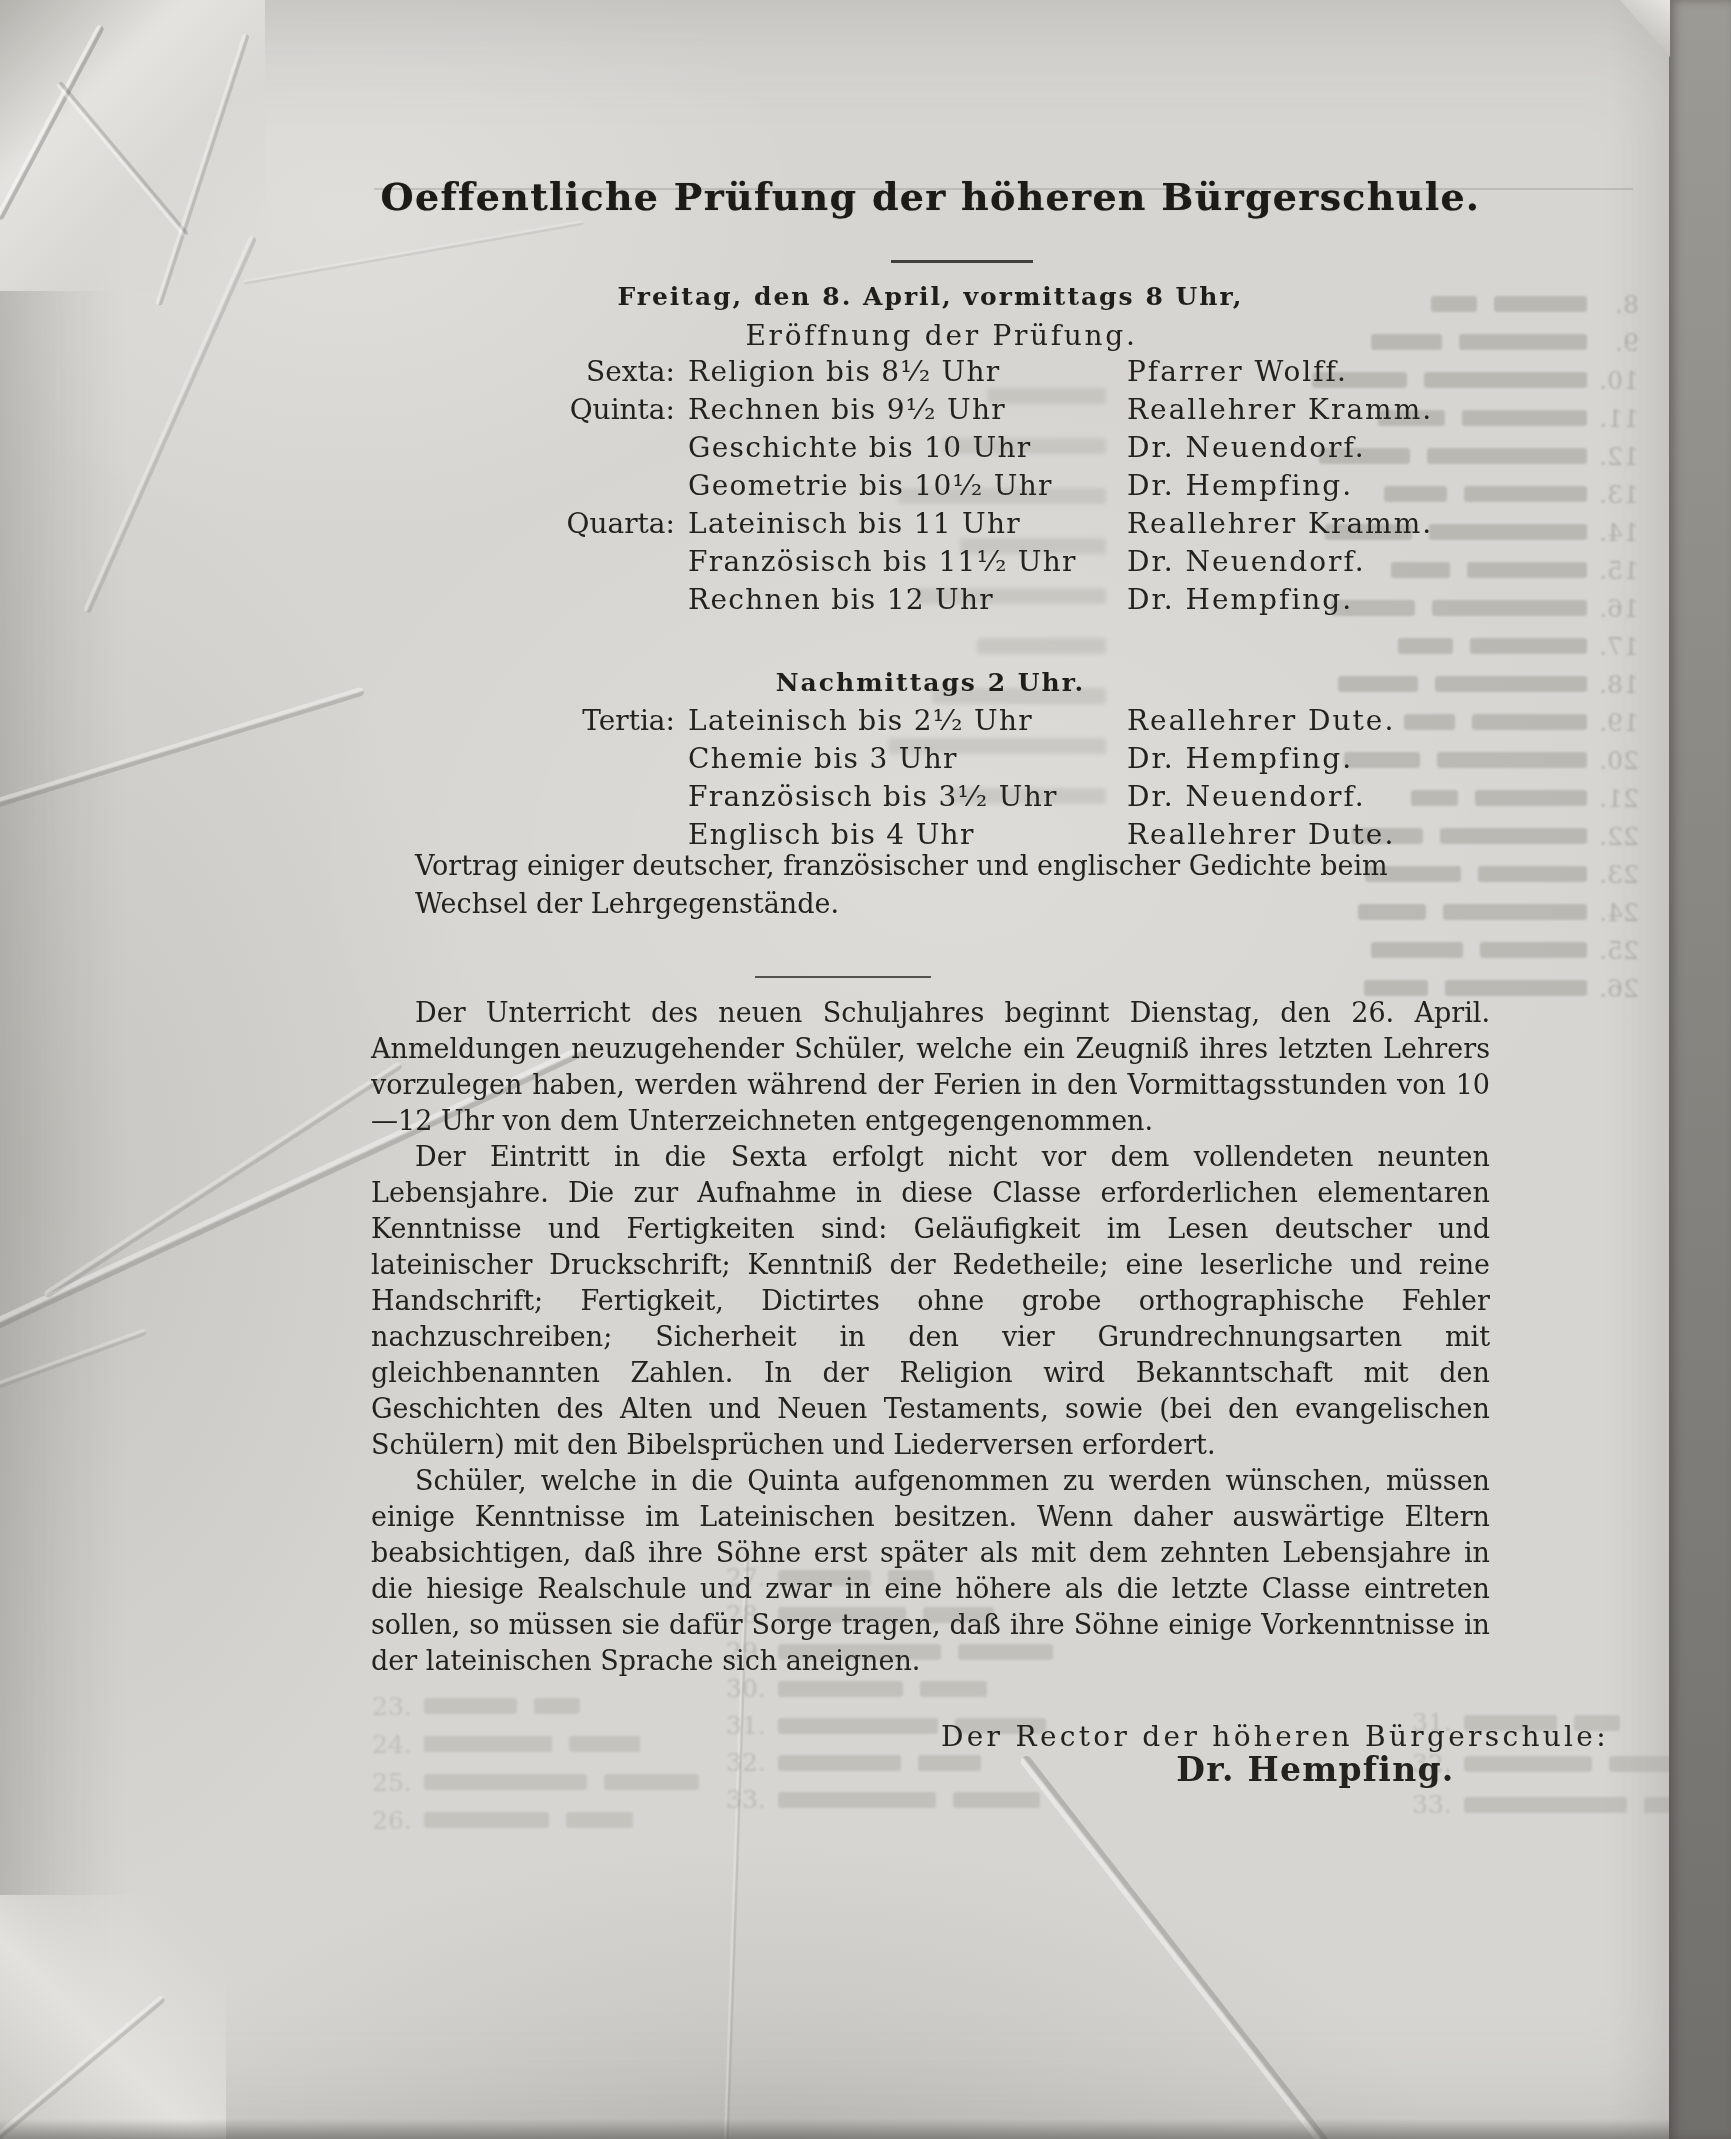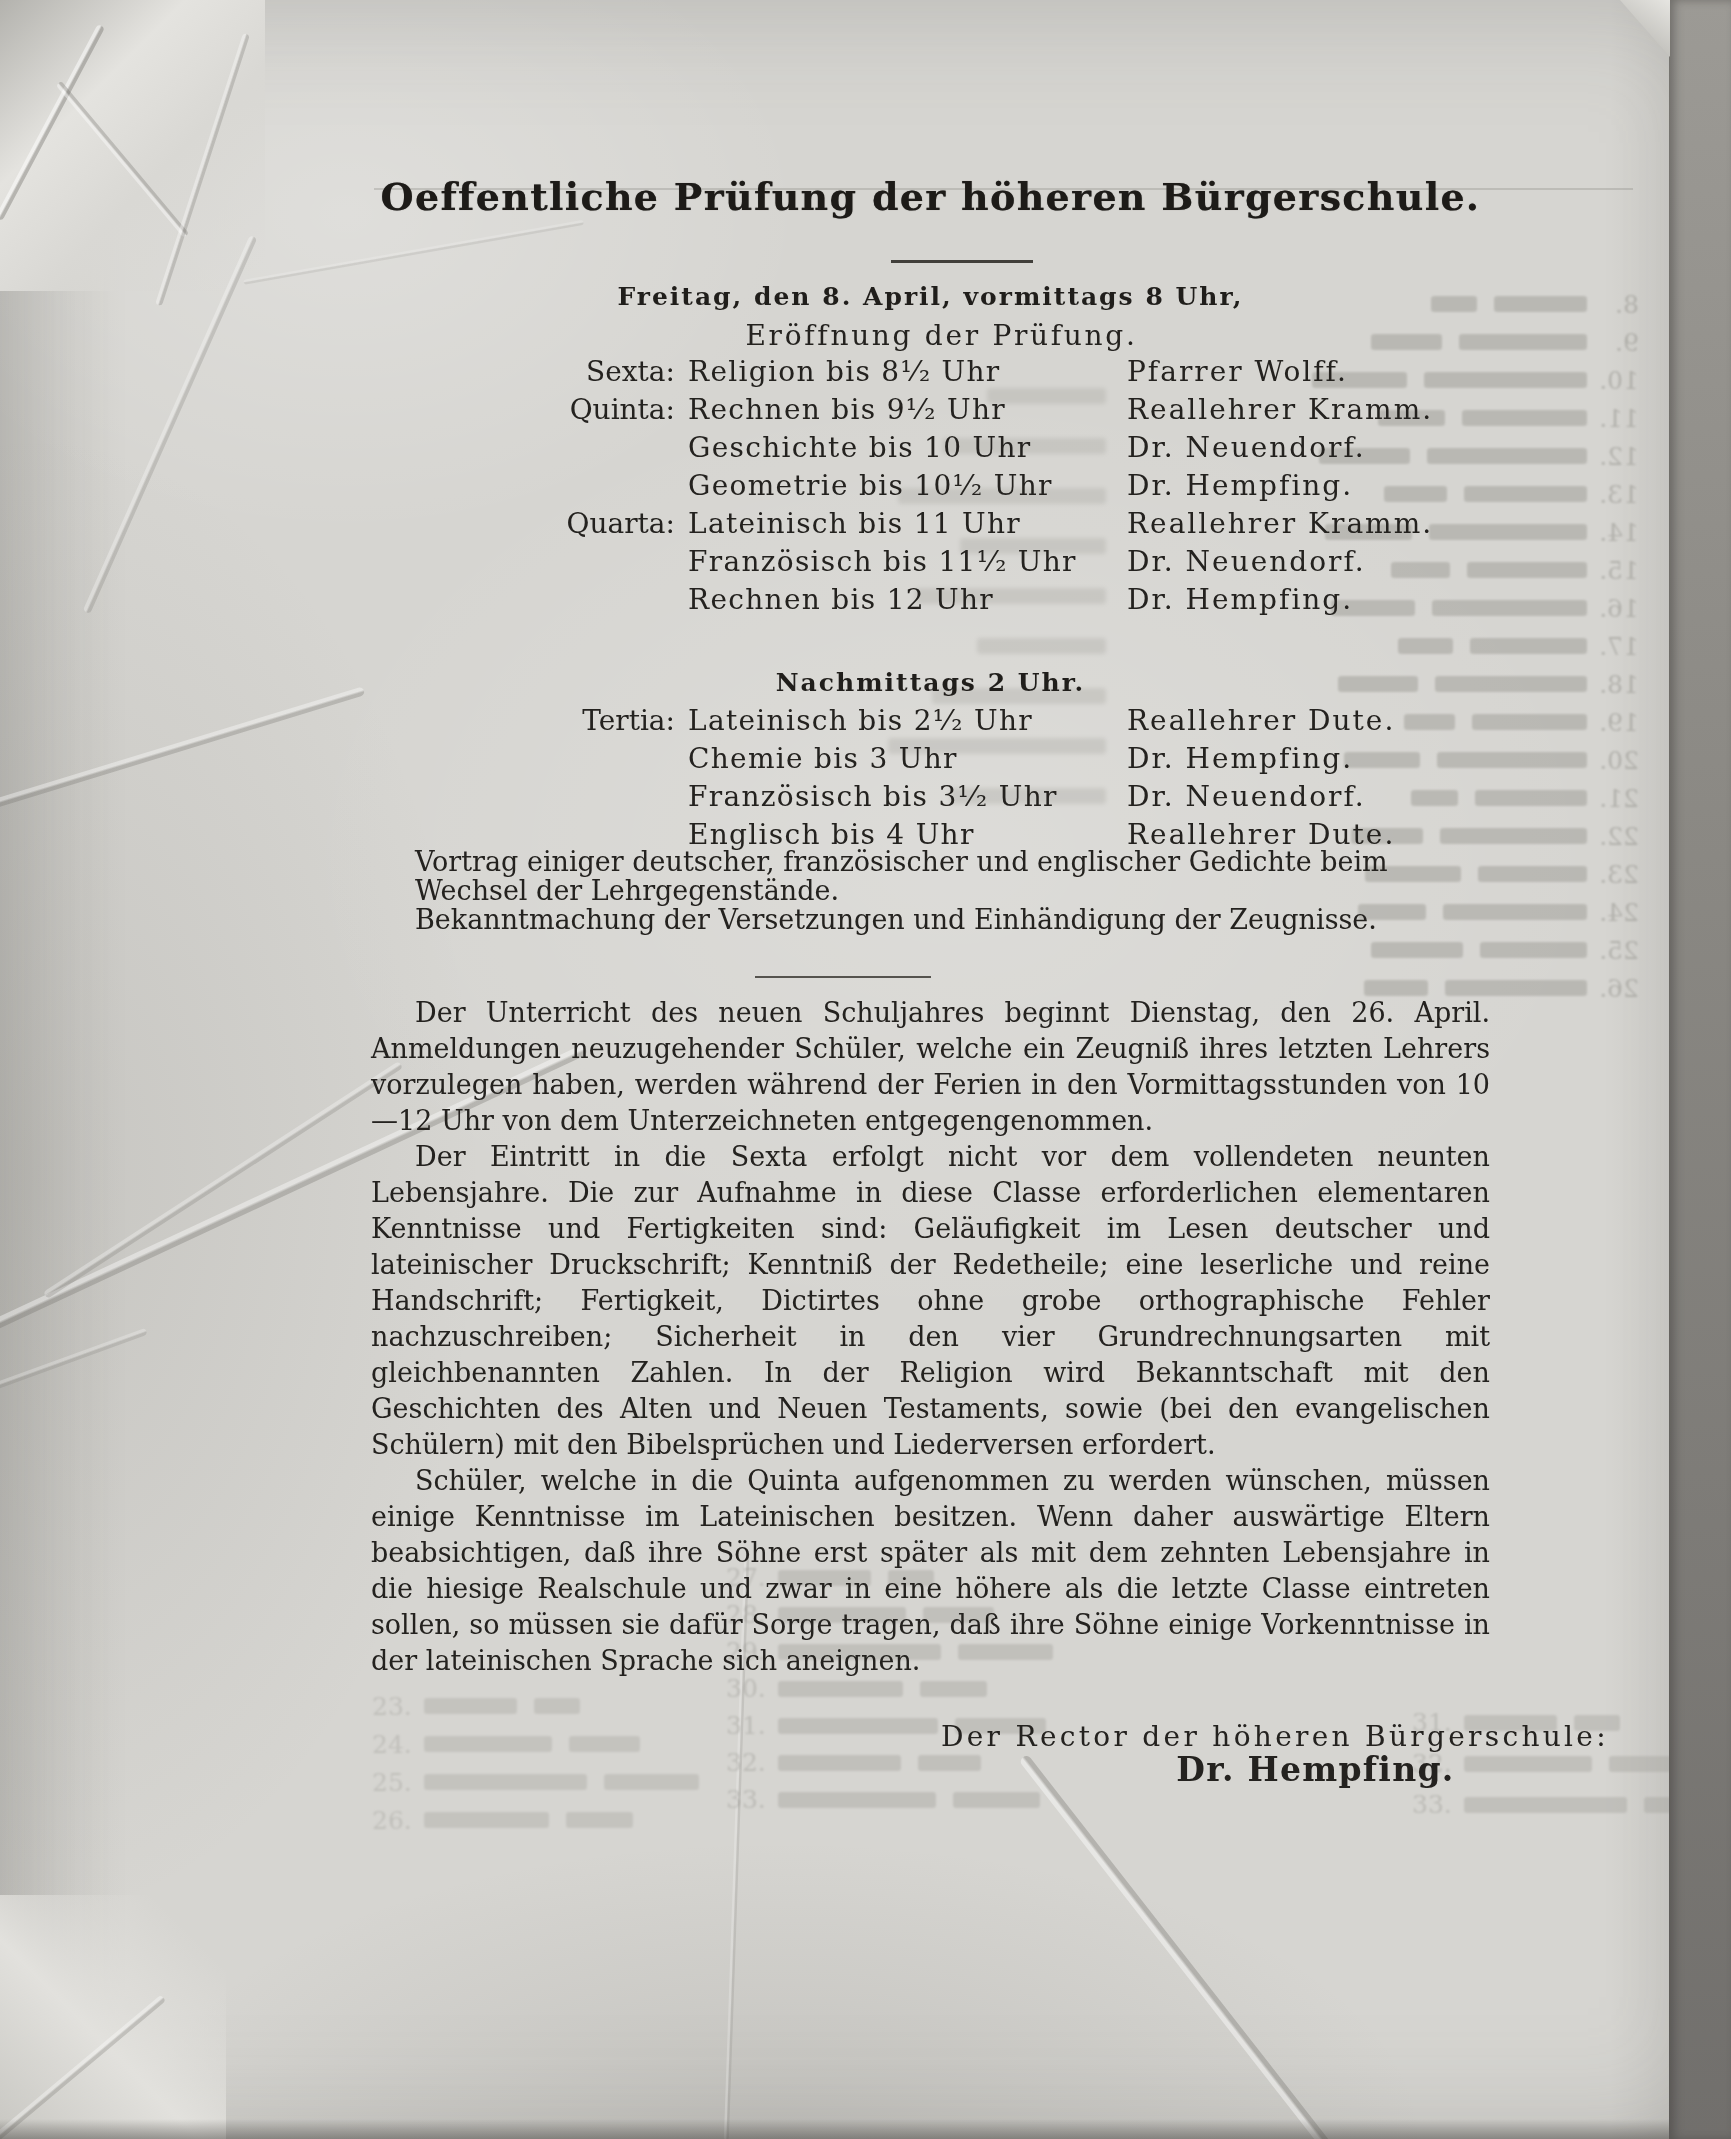--- a/index.html
+++ b/index.html
@@ -21,21 +21,21 @@
   .sess-head{position:absolute;left:0;width:100%;text-align:center;font-weight:bold;
     font-size:25px;letter-spacing:2px;color:#201e1b;white-space:nowrap;}
   .sess-sub{position:absolute;top:319px;left:11px;width:100%;text-align:center;
     font-size:28px;letter-spacing:2.7px;white-space:nowrap;}
   .srows{position:absolute;left:0;width:100%;}
   .srow{position:relative;height:38px;font-size:28px;white-space:nowrap;}
   .scls{position:absolute;left:0;width:304px;text-align:right;}
   .ssub{position:absolute;left:317px;letter-spacing:1.3px;}
   .stea{position:absolute;left:756px;letter-spacing:2px;}
   .closing{position:absolute;top:847px;left:44px;width:1075px;
-    font-size:27px;line-height:29px;}
+    font-size:27px;line-height:38px;}
   .closing p{margin:0;}
   .mid-rule{position:absolute;top:976px;left:384px;width:176px;height:2px;background:#55534e;}
   .paras{position:absolute;top:995px;left:0;width:1119px;font-size:27px;line-height:36px;
     text-align:justify;}
   .paras p{margin:0;text-indent:44px;}
   .sig-role{position:absolute;top:1720px;left:570px;width:563px;text-align:center;
     font-size:28px;letter-spacing:3.3px;white-space:nowrap;}
   .sig-name{position:absolute;top:1750px;left:663px;width:563px;text-align:center;
     font-size:33px;font-weight:bold;letter-spacing:1.3px;}
   
@@ -372,21 +372,20 @@
         </div>
         <div class="srow">
           <span class="scls"></span>
           <span class="ssub">Englisch bis 4 Uhr</span>
           <span class="stea">Reallehrer Dute.</span>
         </div>
       </div>
 
     <div class="closing" id="closing-lines">
         <p>Vortrag einiger deutscher, französischer und englischer Gedichte beim Wechsel der Lehrgegenstände.</p>
-        <p>Bekanntmachung der Versetzungen und Einhändigung der Zeugnisse.</p>
       </div>
 
     <div class="mid-rule"></div>
 
     <div class="paras" id="paragraphs">
         <p>Der Unterricht des neuen Schuljahres beginnt Dienstag, den 26. April. Anmeldungen neuzugehender Schüler, welche ein Zeugniß ihres letzten Lehrers vorzulegen haben, werden während der Ferien in den Vormittagsstunden von 10—12 Uhr von dem Unterzeichneten entgegengenommen.</p>
         <p>Der Eintritt in die Sexta erfolgt nicht vor dem vollendeten neunten Lebensjahre. Die zur Aufnahme in diese Classe erforderlichen elementaren Kenntnisse und Fertigkeiten sind: Geläufigkeit im Lesen deutscher und lateinischer Druckschrift; Kenntniß der Redetheile; eine leserliche und reine Handschrift; Fertigkeit, Dictirtes ohne grobe orthographische Fehler nachzuschreiben; Sicherheit in den vier Grundrechnungsarten mit gleichbenannten Zahlen. In der Religion wird Bekanntschaft mit den Geschichten des Alten und Neuen Testaments, sowie (bei den evangelischen Schülern) mit den Bibelsprüchen und Liederversen erfordert.</p>
         <p>Schüler, welche in die Quinta aufgenommen zu werden wünschen, müssen einige Kenntnisse im Lateinischen besitzen. Wenn daher auswärtige Eltern beabsichtigen, daß ihre Söhne erst später als mit dem zehnten Lebensjahre in die hiesige Realschule und zwar in eine höhere als die letzte Classe eintreten sollen, so müssen sie dafür Sorge tragen, daß ihre Söhne einige Vorkenntnisse in der lateinischen Sprache sich aneignen.</p>
       </div>
 

